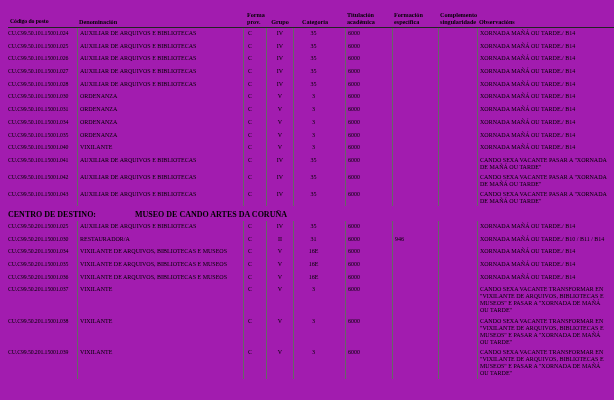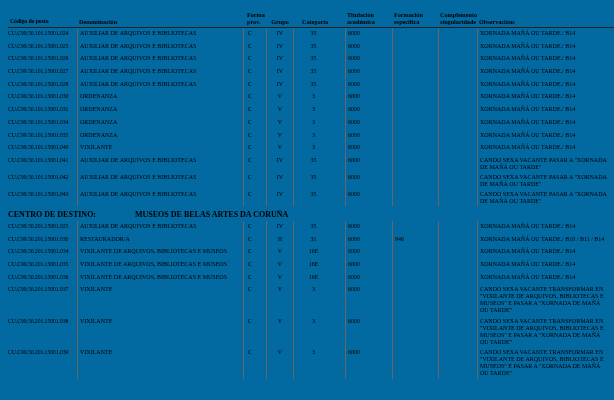--- a/index.html
+++ b/index.html
@@ -1,18 +1,18 @@
 <!DOCTYPE html>
 <html><head>
 <meta charset="utf-8">
 <style>
   html,body { margin:0; padding:0; background:#e9e9e9; }
   .page {
     position:relative; width:614px; height:400px; margin:0;
-    background:#0369a1; box-sizing:border-box;
+    background:#a21caf; box-sizing:border-box;
     padding:5px 0 0 8px; overflow:hidden;
     font-family:"Liberation Serif","DejaVu Serif",serif;
     color:#000;
   }
   .grid {
     display:grid;
     width:606px;
     grid-template-columns:69px 166px 23px 27px 52px 47px 46px 39px 137px;
   }
   
@@ -224,21 +224,21 @@
     <div class="td c-cat">35</div>
     <div class="td c-tit">6000</div>
     <div class="td c-fes"></div>
     <div class="td c-com"></div>
     <div class="td c-obs">CANDO SEXA VACANTE PASAR A "XORNADA DE MAÑÁ OU TARDE"</div>
   </div>
     </div>
 
   <div class="sec-heading">
     <span class="sh-label">CENTRO DE DESTINO:</span>
-    <span class="sh-value">MUSEOS DE BELAS ARTES DA CORUÑA</span>
+    <span class="sh-value">MUSEO DE CANDO ARTES DA CORUÑA</span>
   </div>
 
   <div class="tbody sec2">
       <div class="tr">
     <div class="td c-cod">CU.C99.50.201.15001.025</div>
     <div class="td c-den">AUXILIAR DE ARQUIVOS E BIBLIOTECAS</div>
     <div class="td c-for">C</div>
     <div class="td c-gru">IV</div>
     <div class="td c-cat">35</div>
     <div class="td c-tit">6000</div>

